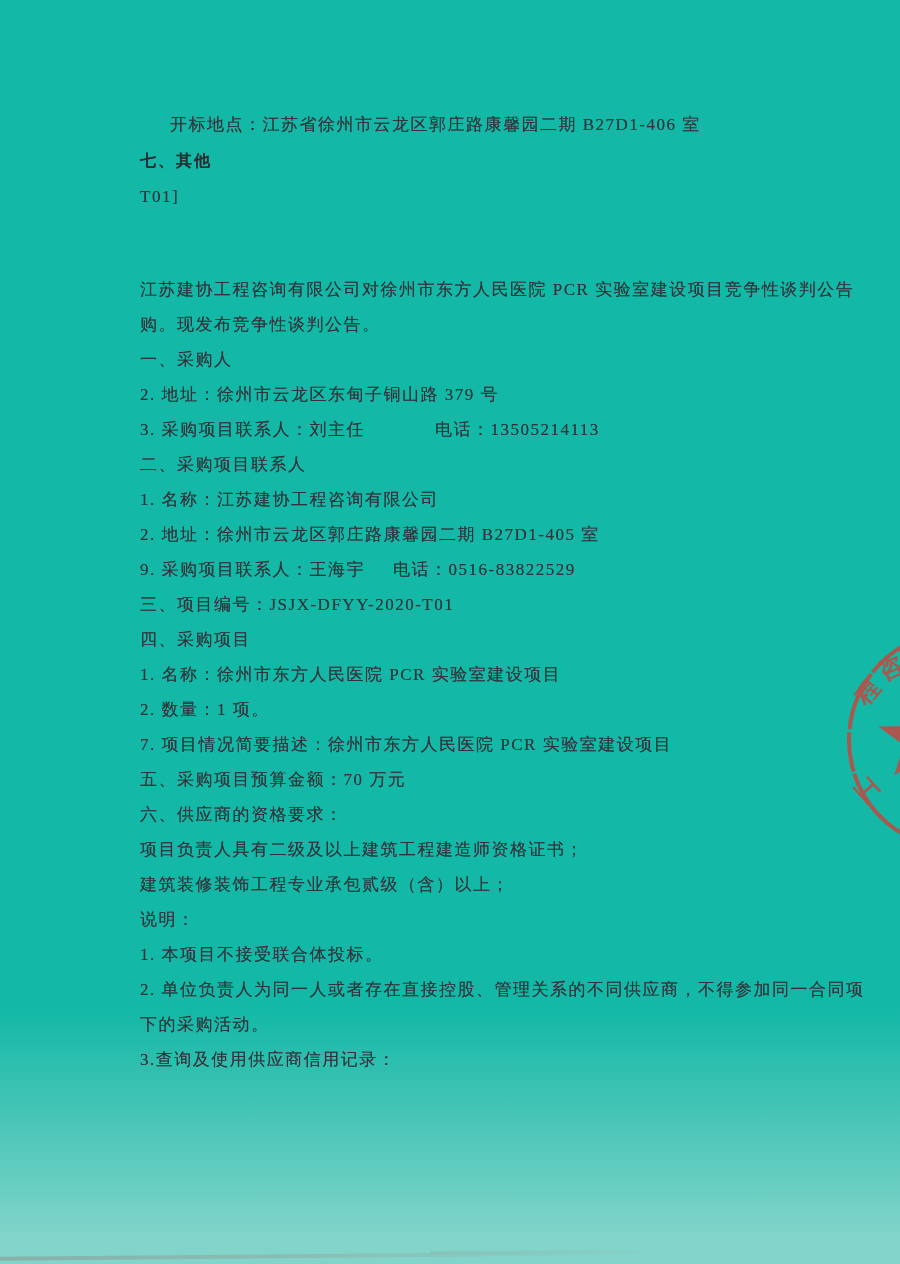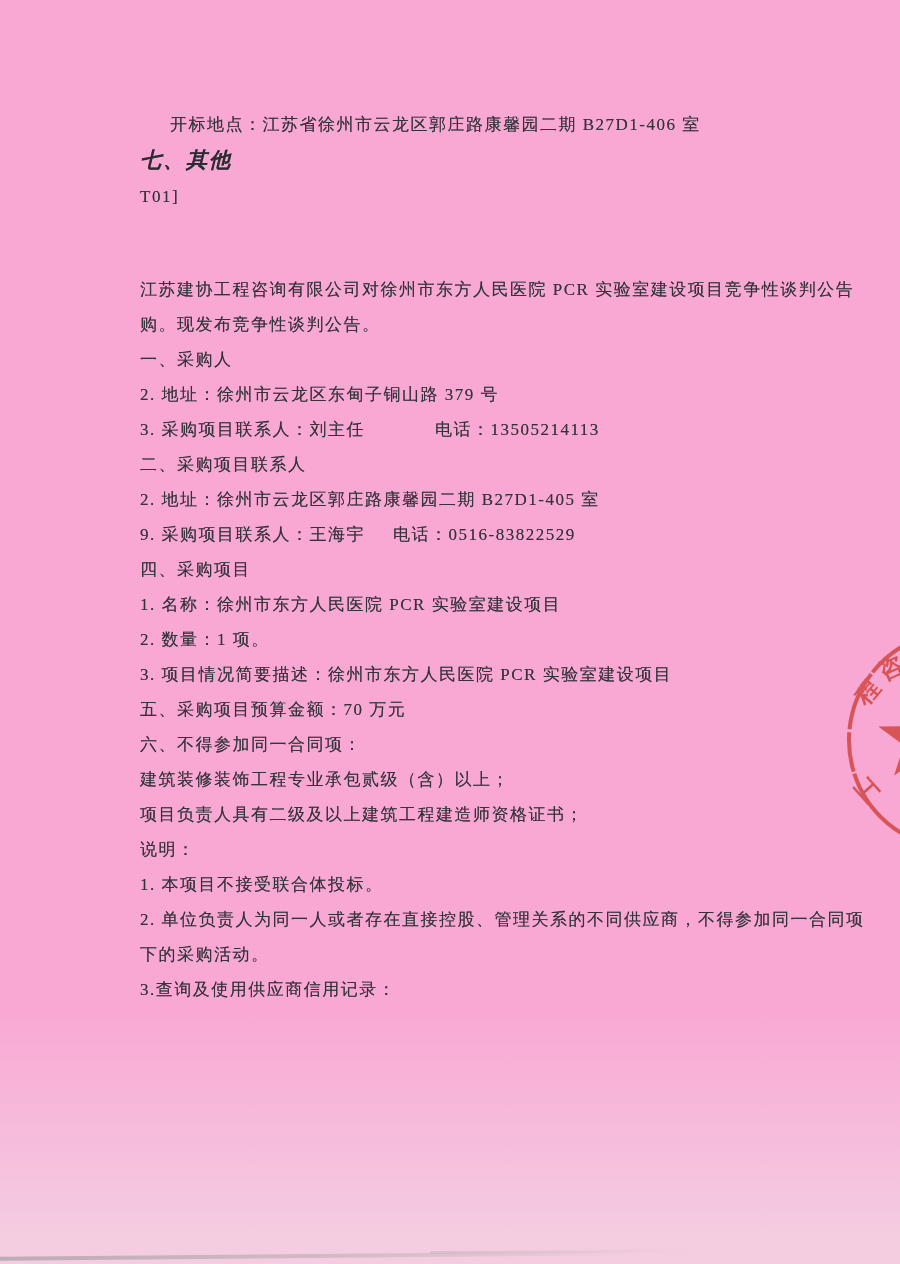--- a/index.html
+++ b/index.html
@@ -1,21 +1,21 @@
 <!DOCTYPE html>
 <html lang="zh"><head>
 <meta charset="utf-8">
 <title>Scanned Document</title>
 <style>
   html, body { margin: 0; padding: 0; background: #ffffff; }
   .page {
     position: relative;
     width: 900px;
     height: 1264px;
-    background: #f9a8d4;
+    background: #14b8a6;
     overflow: hidden;
     font-family: "Liberation Serif", "DejaVu Serif", serif;
   }
   
   .page::before {
     content: "";
     position: absolute; inset: 0;
     background: linear-gradient(180deg, rgba(250,250,248,0) 80%, rgba(240,241,238,.5) 98%);
     pointer-events: none;
   }
@@ -31,25 +31,24 @@
     height: 35px;
     line-height: 35px;
     font-size: 17px;
     letter-spacing: 1.5px;
     white-space: nowrap;
   }
   .line.indent { padding-left: 30px; }
   .line.heading {
     height: 37px;
     line-height: 37px;
-    font-size: 21px;
+    font-size: 16px;
     font-weight: bold;
     letter-spacing: 2px;
     color: #2b2b32;
-    font-style: italic;
   }
   .line.spacer { height: 58px; }
   .gap { display: inline-block; }
   .line.gap-wide .gap { width: 70px; }
   .line.gap-narrow .gap { width: 28px; }
 
   
   .stamp {
     position: absolute;
     left: 830px;
@@ -94,30 +93,32 @@
       <p class="line indent">开标地点：江苏省徐州市云龙区郭庄路康馨园二期 B27D1-406 室</p>
       <p class="line heading">七、其他</p>
       <p class="line normal">T01]</p>
       <p class="line spacer"></p>
       <p class="line normal">江苏建协工程咨询有限公司对徐州市东方人民医院 PCR 实验室建设项目竞争性谈判公告</p>
       <p class="line normal">购。现发布竞争性谈判公告。</p>
       <p class="line normal">一、采购人</p>
       <p class="line normal">2. 地址：徐州市云龙区东甸子铜山路 379 号</p>
       <p class="line gap-wide"><span>3. 采购项目联系人：刘主任</span><span class="gap"></span><span>电话：13505214113</span></p>
       <p class="line normal">二、采购项目联系人</p>
+      <p class="line normal">1. 名称：江苏建协工程咨询有限公司</p>
       <p class="line normal">2. 地址：徐州市云龙区郭庄路康馨园二期 B27D1-405 室</p>
       <p class="line gap-narrow"><span>9. 采购项目联系人：王海宇</span><span class="gap"></span><span>电话：0516-83822529</span></p>
+      <p class="line normal">三、项目编号：JSJX-DFYY-2020-T01</p>
       <p class="line normal">四、采购项目</p>
       <p class="line normal">1. 名称：徐州市东方人民医院 PCR 实验室建设项目</p>
       <p class="line normal">2. 数量：1 项。</p>
-      <p class="line normal">3. 项目情况简要描述：徐州市东方人民医院 PCR 实验室建设项目</p>
+      <p class="line normal">7. 项目情况简要描述：徐州市东方人民医院 PCR 实验室建设项目</p>
       <p class="line normal">五、采购项目预算金额：70 万元</p>
-      <p class="line normal">六、不得参加同一合同项：</p>
+      <p class="line normal">六、供应商的资格要求：</p>
+      <p class="line normal">项目负责人具有二级及以上建筑工程建造师资格证书；</p>
       <p class="line normal">建筑装修装饰工程专业承包贰级（含）以上；</p>
-      <p class="line normal">项目负责人具有二级及以上建筑工程建造师资格证书；</p>
       <p class="line normal">说明：</p>
       <p class="line normal">1. 本项目不接受联合体投标。</p>
       <p class="line normal">2. 单位负责人为同一人或者存在直接控股、管理关系的不同供应商，不得参加同一合同项</p>
       <p class="line normal">下的采购活动。</p>
       <p class="line normal">3.查询及使用供应商信用记录：</p>
     </div>
 
   <svg class="stamp" width="260" height="260" viewBox="0 0 260 260">
     <g opacity="0.8">
       <circle cx="128" cy="122" r="109" fill="none" stroke="#d04038" stroke-width="4" stroke-dasharray="40 3 60 2 80 3 120 2"></circle>

